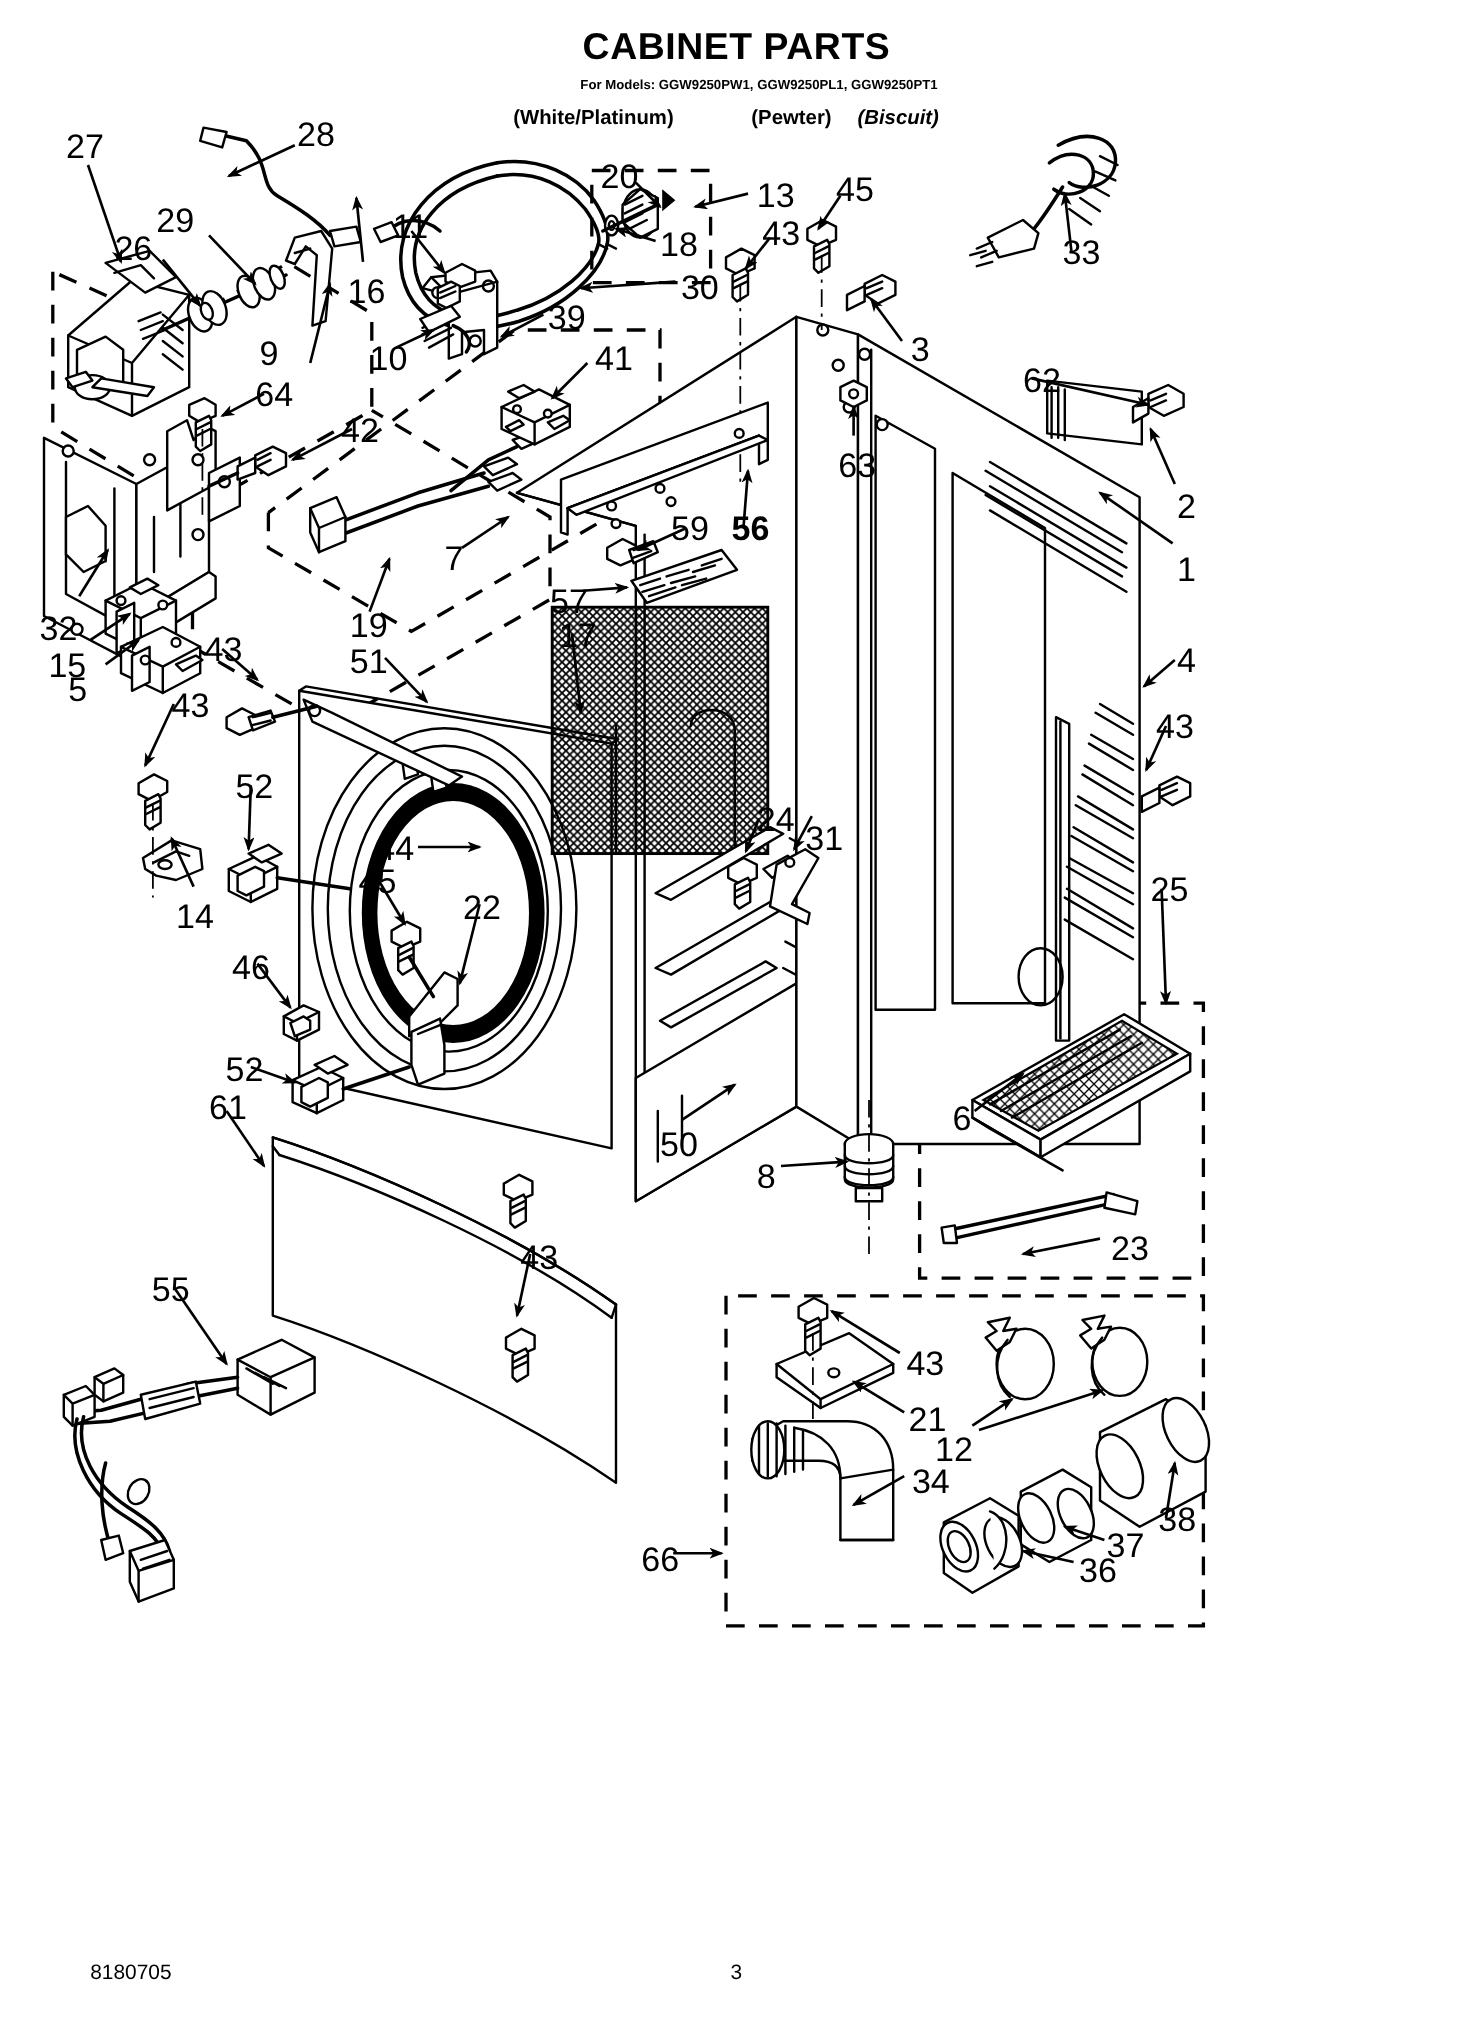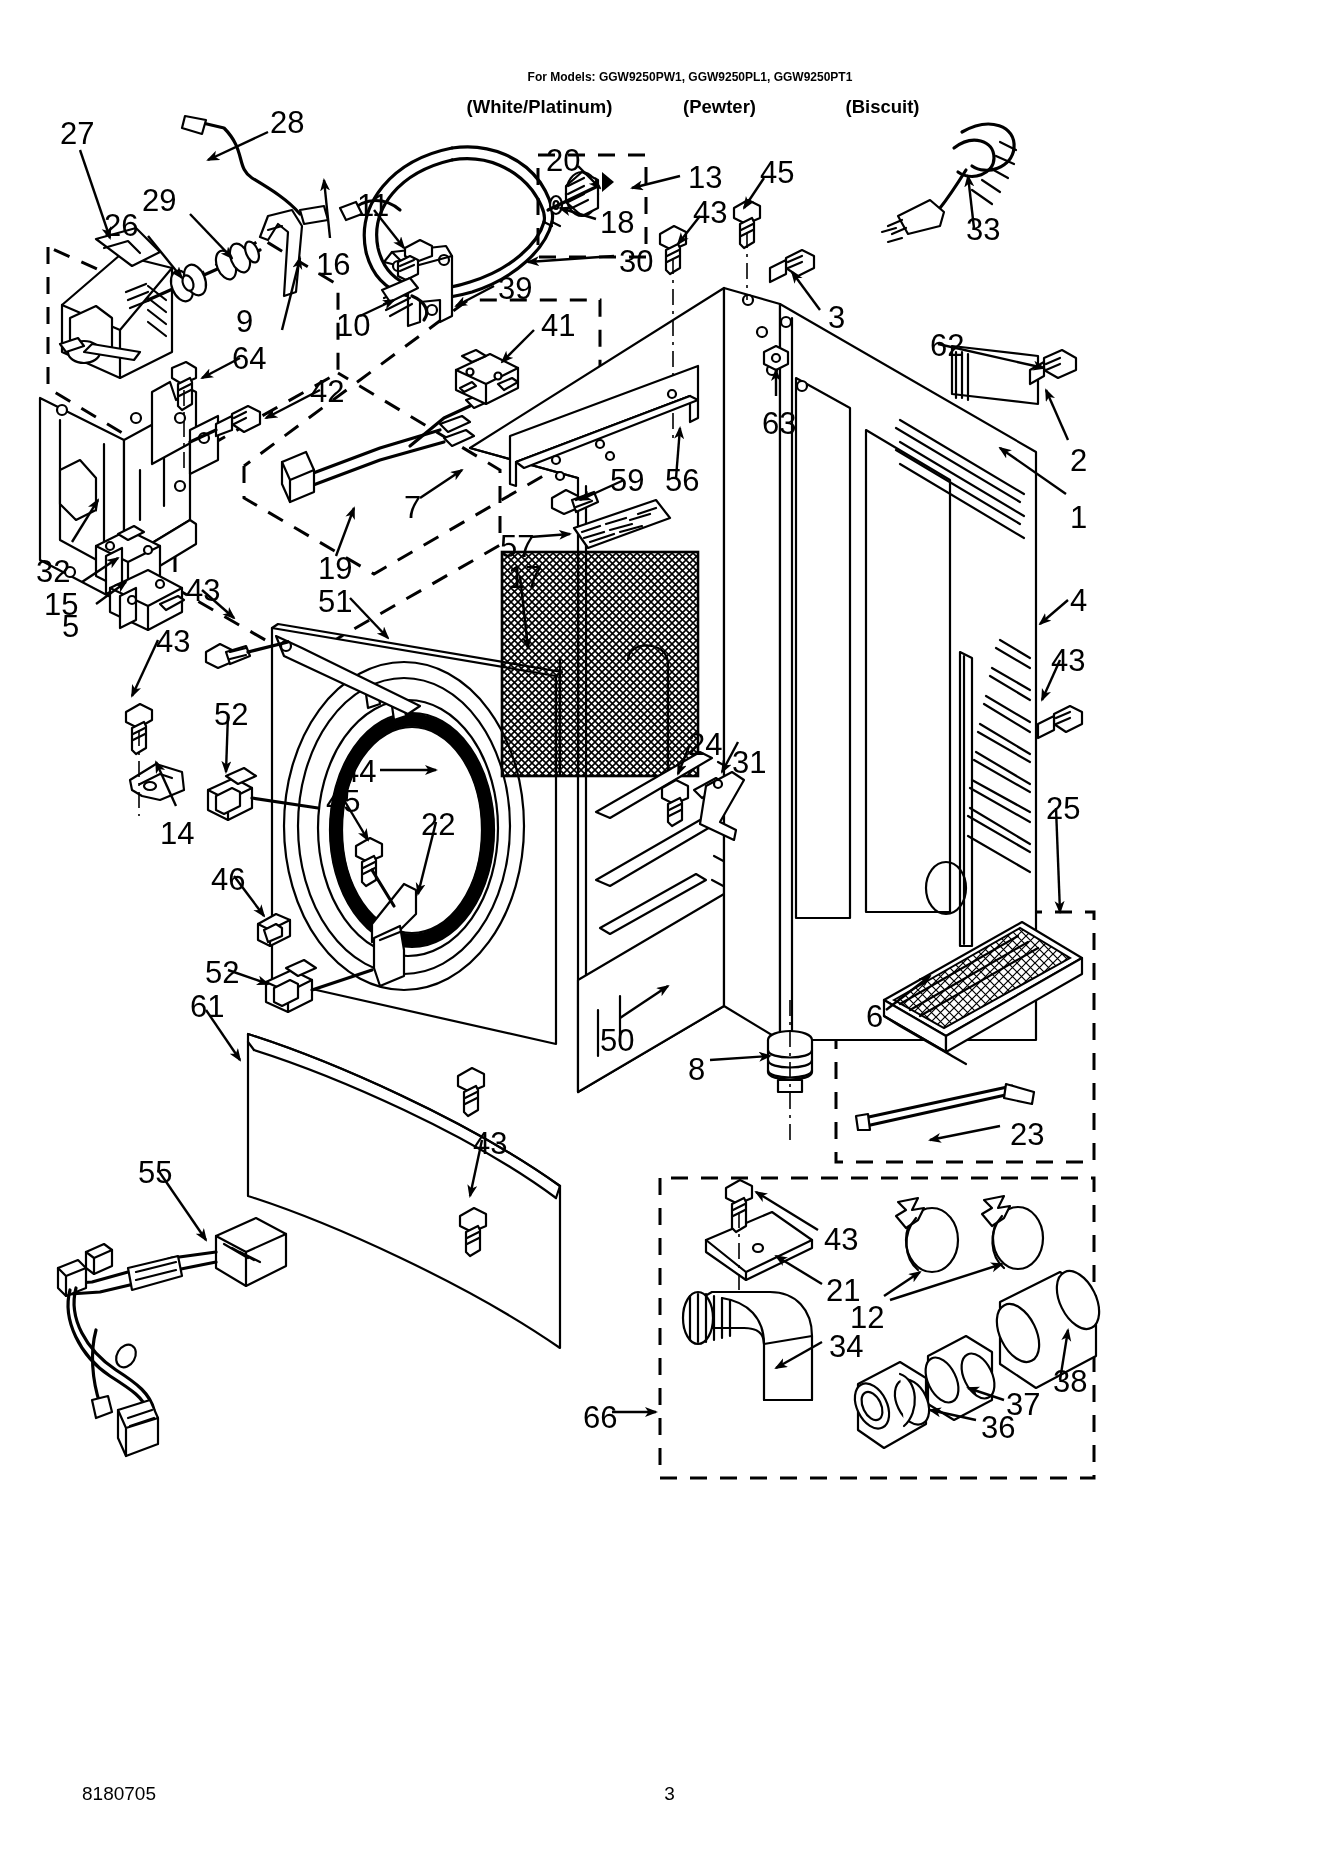--- a/index.html
+++ b/index.html
@@ -6,33 +6,34 @@
   body{width:1339px;height:1849px;position:relative;
        font-family:"Liberation Sans",sans-serif;color:#000;overflow:hidden;}
   #sheet{position:absolute;inset:0;}
   .hdr{position:absolute;left:0;right:0;text-align:center;font-weight:bold;}
   #title{top:24px;font-size:34px;letter-spacing:.5px;}
   #models{top:70px;font-size:12px;padding-left:41px;}
   #colors{top:96px;font-size:18.5px;}
   #colors span{display:inline-block;}
   .c1{width:240px;text-align:center;}
   .c2{width:120px;text-align:center;}
-  .c3{width:140px;text-align:right;}
+  .c3{width:140px;text-align:left;font-style:italic;}
   #artwork{position:absolute;left:0;top:0;width:1339px;height:1849px;}
   .lbl{position:absolute;font-size:31px;font-weight:400;line-height:1;
        font-family:"Liberation Sans",sans-serif;white-space:nowrap;}
   #footer{position:absolute;left:0;right:0;bottom:40px;height:26px;font-size:19px;}
   #pageno{position:absolute;left:0;right:0;text-align:center;font-size:19px;}
   #partno{position:absolute;left:38px;font-size:19px;margin-left:44px;}
 </style>
 </head>
 <body>
 
 <div id="sheet">
 
+  <div class="hdr" id="title">CABINET PARTS</div>
   <div class="hdr" id="models">For Models: GGW9250PW1, GGW9250PL1, GGW9250PT1</div>
   <div class="hdr" id="colors">
     <span class="c1">(White/Platinum)</span><span class="c2">(Pewter)</span><span class="c3">(Biscuit)</span>
   </div>
 
   <svg id="artwork" viewBox="0 0 1339 1849">
     <defs>
       <style>
         .s{fill:none;stroke:#000;stroke-width:2.2;stroke-linejoin:round;stroke-linecap:round;}
         .sf{fill:#fff;stroke:#000;stroke-width:2.2;stroke-linejoin:round;stroke-linecap:round;}
@@ -623,21 +624,21 @@
       <div class="lbl" style="left: 498px; top: 273px;">39</div>
       <div class="lbl" style="left: 336px; top: 310px;">10</div>
       <div class="lbl" style="left: 541px; top: 310px;">41</div>
       <div class="lbl" style="left: 232px; top: 343px;">64</div>
       <div class="lbl" style="left: 930px; top: 330px;">62</div>
       <div class="lbl" style="left: 762px; top: 408px;">63</div>
       <div class="lbl" style="left: 310px; top: 376px;">42</div>
       <div class="lbl" style="left: 1070px; top: 445px;">2</div>
       <div class="lbl" style="left: 1070px; top: 502px;">1</div>
       <div class="lbl" style="left: 610px; top: 465px;">59</div>
-      <div class="lbl" style="left: 665px; top: 465px;">56</div>
+      <div class="lbl" style="left: 665px; top: 465px; font-weight: bold;">56</div>
       <div class="lbl" style="left: 404px; top: 492px;">7</div>
       <div class="lbl" style="left: 500px; top: 531px;">57</div>
       <div class="lbl" style="left: 508px; top: 562px;">17</div>
       <div class="lbl" style="left: 36px; top: 556px;">32</div>
       <div class="lbl" style="left: 44px; top: 589px;">15</div>
       <div class="lbl" style="left: 62px; top: 611px;">5</div>
       <div class="lbl" style="left: 186px; top: 575px;">43</div>
       <div class="lbl" style="left: 318px; top: 553px;">19</div>
       <div class="lbl" style="left: 318px; top: 586px;">51</div>
       <div class="lbl" style="left: 1070px; top: 585px;">4</div>

